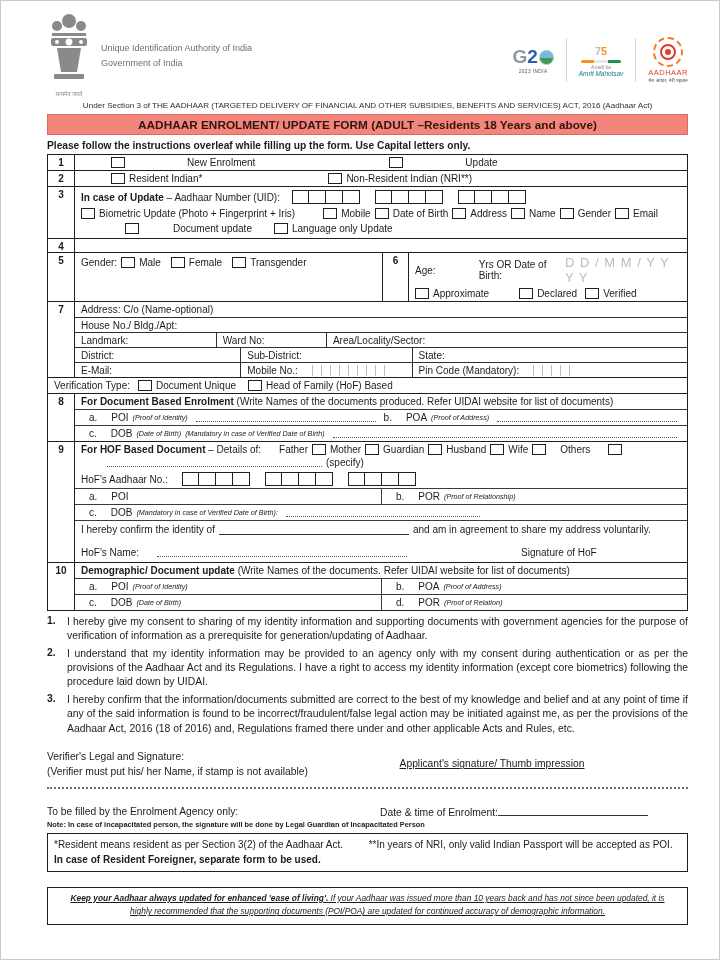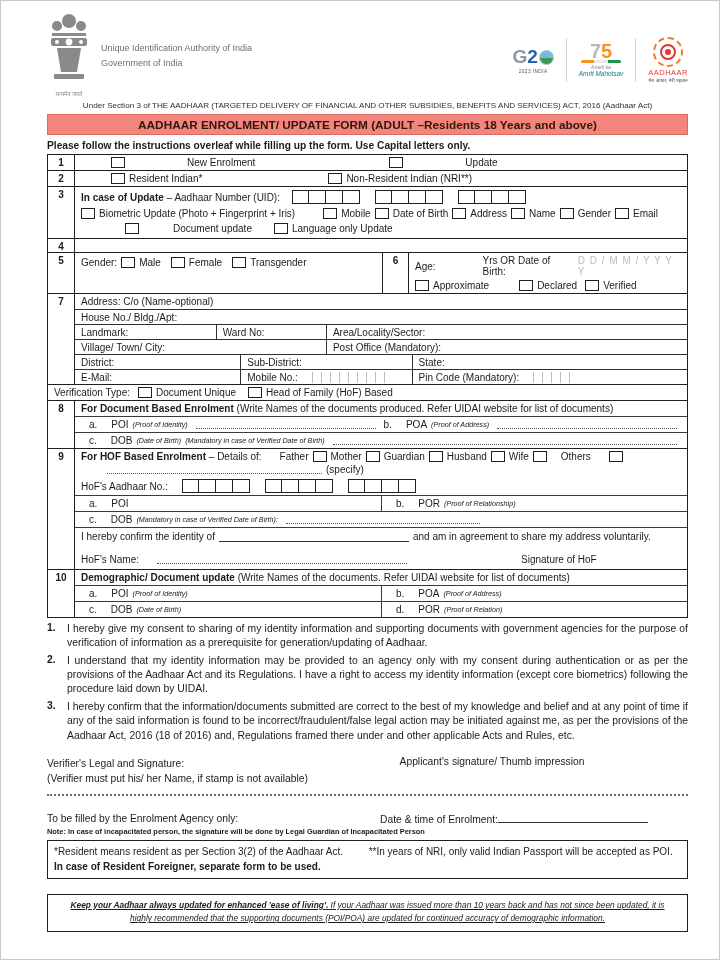--- a/index.html
+++ b/index.html
@@ -18,21 +18,21 @@
   .motto { font-size:5.5px; color:#8a8a8a; text-align:center; margin-top:1px; }
   .hdr-right { display:flex; align-items:center; gap:12px; margin-top:30px; }
   .logo-sep { width:1px; height:44px; background:#d2d2d2; }
   .g20 { text-align:center; }
   .g20-row { display:flex; align-items:center; font-weight:bold; font-size:19px; }
   .g20-g { color:#8a98a4; } .g20-2 { color:#2a64a8; }
   .g20-globe { width:15px; height:15px; border-radius:50%; margin-left:1px;
     background:linear-gradient(180deg,#79b7e0 55%,#3f9a4d 55%); border:1px solid #9cc; }
   .g20-cap { font-size:4.8px; color:#555; margin-top:1px; letter-spacing:.4px; }
   .azadi { text-align:center; }
-  .azadi-num { font-weight:bold; font-size:20px; line-height:14px; }
+  .azadi-num { font-weight:bold; font-size:11px; line-height:14px; }
   .azadi-7 { color:#b9b9b9; } .azadi-5 { color:#f7941d; }
   .tric { display:flex; height:3px; width:40px; margin:2px auto 1px auto; border-radius:2px; overflow:hidden; }
   .tric i { flex:1; } .tric .sa{background:#f7941d;} .tric .wh{background:#e8e8e8;} .tric .gr{background:#1a9547;}
   .azadi-l1 { font-size:5.2px; color:#8d8d8d; }
   .azadi-l2 { font-size:6.4px; color:#0b7a8a; font-style:italic; }
   .aadhaar-logo { text-align:center; }
   .fp { width:30px; height:30px; margin:0 auto; border-radius:50%;
     border:2px dashed #f47920; display:flex; align-items:center; justify-content:center; }
   .fp-in { width:16px; height:16px; border-radius:50%; border:2px solid #e03a2f;
     display:flex; align-items:center; justify-content:center; }
@@ -68,41 +68,41 @@
   .wline { display:inline-block; border-bottom:1px solid #333; height:10px; }
 
   
   .arow { display:flex; border-top:1px solid #2f2f2f; height:15px; align-items:center; }
   .arow:first-child { border-top:none; }
   .acell { padding:0 6px; border-left:1px solid #2f2f2f; height:100%; display:flex; align-items:center; }
   .acell:first-child { border-left:none; }
   .mcells { display:inline-flex; margin-left:5px; height:11px; }
   .mcell { width:9px; border-left:1px solid #bdbdbd; }
   .mcell:first-child { border-left:none; }
-  .dob-ph { color:#bcbcbc; font-size:10px; letter-spacing:1px; }
+  .dob-ph { color:#bcbcbc; font-size:13px; letter-spacing:1px; }
 
   
   .sline { padding:2px 6px; }
   .hline { border-top:1px solid #3a3a3a; }
   .halves { display:flex; }
   .half { width:50%; display:flex; align-items:center; padding:2px 6px; gap:4px; }
   .half + .half { border-left:1px solid #3a3a3a; }
   .abln { display:flex; align-items:center; padding:2px 6px; gap:4px; }
 
   .vnote { font-size:7.8px; font-style:italic; line-height:1.35; margin-top:1px; }
 
   
   .consent { margin-top:4px; }
   .citem { display:flex; gap:7px; margin-top:3px; }
   .cnum { width:13px; min-width:13px; font-size:10.4px; font-weight:bold; }
   .ctext { flex:1; font-size:10.4px; line-height:1.38; text-align:justify; }
 
   .verifier { display:flex; margin-top:13px; font-size:10.3px; }
   .ver-left { width:55%; line-height:1.5; }
-  .ver-right { flex:1; display:flex; align-items:flex-start; padding-bottom:1px; }
+  .ver-right { flex:1; display:flex; align-items:center; padding-bottom:1px;text-decoration:underline; }
   .dotsep { border-top:2px dotted #6a6a6a; margin-top:7px; }
 
   .agency { display:flex; justify-content:space-between; margin-top:17px; font-size:10.3px; }
   .note-sm { font-size:7.4px; font-weight:bold; margin-top:2px; }
 
   .box1 { border:1.4px solid #1f1f1f; margin-top:4px; padding:3px 6px 4px 6px; font-size:10px; line-height:1.5; }
   .box2 { border:1.4px solid #1f1f1f; margin-top:15px; padding:4px 12px 5px 12px;
     font-size:8.4px; font-style:italic; text-align:center; line-height:1.6; }
   .u { text-decoration:underline; } .sp20 { display:inline-block; width:20px; }
   .sp40 { display:inline-block; width:40px; }
@@ -298,28 +298,20 @@
               <span>Landmark:</span>
             </div>
           <div class="acell" style="width:18%">
               <span>Ward No:</span>
             </div>
           <div class="acell" style="flex:1">
               <span>Area/Locality/Sector:</span>
             </div>
         </div>
         <div class="arow">
-          <div class="acell" style="width:41%">
-              <span>Village/ Town/ City:</span>
-            </div>
-          <div class="acell" style="flex:1">
-              <span>Post Office (Mandatory):</span>
-            </div>
-        </div>
-        <div class="arow">
           <div class="acell" style="width:27%">
               <span>District:</span>
             </div>
           <div class="acell" style="width:28%">
               <span>Sub-District:</span>
             </div>
           <div class="acell" style="flex:1">
               <span>State:</span>
             </div>
         </div>
@@ -392,21 +384,21 @@
           <span class="ssub">(Mandatory in case of Verified Date of Birth)</span>
           <span class="dots"></span>
         </div>
       </div>
     </div>
 
     <div class="trow">
       <div class="ncol">9</div>
       <div class="tcontent np">
         <div class="sline line">
-          <span><span class="b">For HOF Based Enrolment</span><span> – Details of:</span></span>
+          <span><span class="b">For HOF Based Document</span><span> – Details of:</span></span>
           <span style="margin-left:14px">Father</span>
           <span class="cb"></span>
           <span>Mother</span>
           <span class="cb"></span>
           <span>Guardian</span>
           <span class="cb"></span>
           <span>Husband</span>
           <span class="cb"></span>
           <span>Wife</span>
           <span class="cb"></span>

